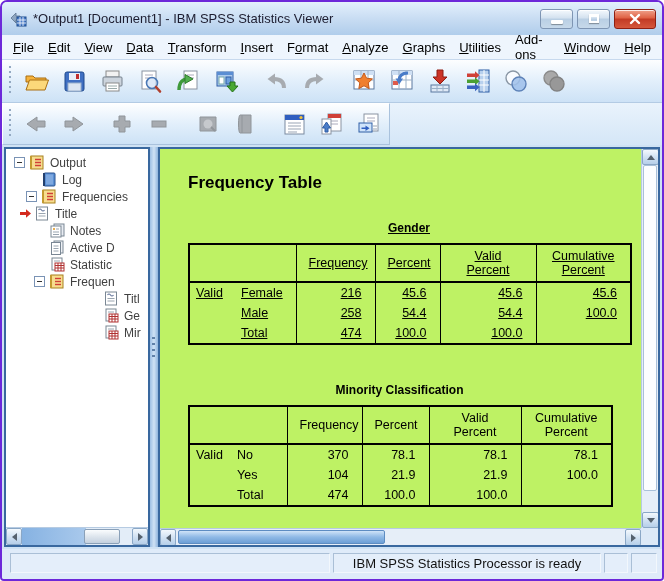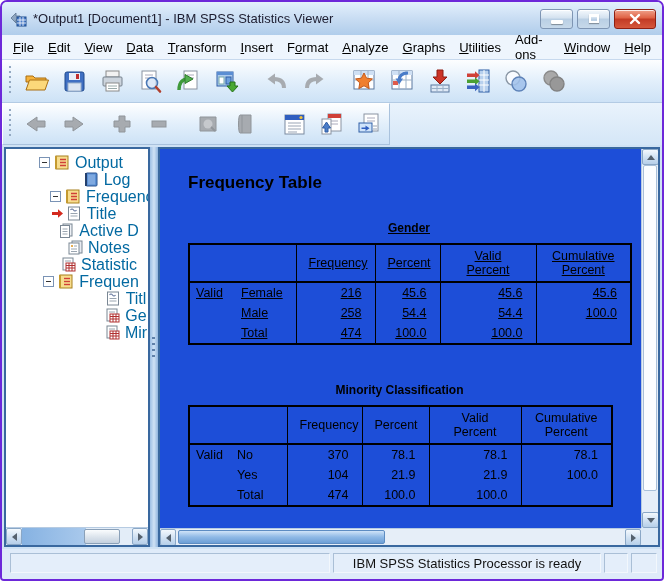--- a/index.html
+++ b/index.html
@@ -78,22 +78,22 @@
   .tbgap { width:12px; }
   
   .main { flex:1 1 auto; display:flex; padding:2px; min-height:0; }
   .treepane {
     width:146px; flex:0 0 146px;
     background:#fff;
     border:2px solid #39689f;
     display:flex; flex-direction:column; overflow:hidden;
   }
   .tree { flex:1 1 auto; overflow:hidden; padding-top:5px; }
-  .treerow { display:flex; align-items:center; height:17px; white-space:nowrap; font-size:16px; color:#0369a1;justify-content:center; }
-  .indent0 { padding-left:8px; } .indent1 { padding-left:44px; }
+  .treerow { display:flex; align-items:center; height:17px; white-space:nowrap; font-size:12px; color:#404040; }
+  .indent0 { padding-left:8px; } .indent1 { padding-left:20px; }
   .indent2 { padding-left:28px; } .indent3 { padding-left:82px; }
   .expander {
     width:11px; height:11px; flex:0 0 11px; margin-right:4px;
     border:1px solid #7a93b5; background:#fff; position:relative;
   }
   .expander::after { content:""; position:absolute; left:2px; right:2px; top:4px; height:1px; background:#333; }
   .expslot { width:15px; flex:0 0 15px; }
   .treeicon { width:16px; height:15px; flex:0 0 16px; margin-right:5px; }
   .curarrow { width:13px; height:11px; flex:0 0 13px; margin-right:2px; margin-left:-15px; }
   .treelabel { overflow:hidden; }
@@ -109,21 +109,21 @@
   }
   
   .contentpane {
     flex:1 1 auto; background:#fff;
     border:2px solid #39689f;
     display:grid;
     grid-template-columns:1fr 17px;
     grid-template-rows:1fr 17px;
     overflow:hidden;
   }
-  .canvas { background:#1d4ed8; overflow:hidden; position:relative; }
+  .canvas { background:#bef264; overflow:hidden; position:relative; }
   .doc-heading { font-size:17px; font-weight:bold; color:#000; margin:24px 0 0 28px; }
   .tblblock { margin-left:28px; }
   .tblblock.gender { margin-top:28px; width:442px;text-decoration:underline; }
   .tblblock.minority { margin-top:38px; width:423px; }
   .tbltitle { text-align:center; font-weight:bold; font-size:12px; margin-bottom:8px; }
   table.spss { border-collapse:collapse; table-layout:fixed; width:100%; font-size:12.5px; color:#000; }
   table.spss td, table.spss th { font-weight:normal; padding:3px 6px; vertical-align:middle; }
   table.spss { border:2px solid #000; }
   table.spss .colh { border-left:1px solid #000; border-bottom:2px solid #000; text-align:center; padding:4px 12px; line-height:14px;margin-top:42px; }
   table.spss .stubh { border-bottom:2px solid #000; }
@@ -453,39 +453,39 @@
             <rect x="2.5" y="1" width="11" height="13" fill="#fff" stroke="#7a8794"></rect>
             <path d="M4.5 4 q1.5 -2 3 0 t3 0" fill="none" stroke="#6a7ba0" stroke-width="1.2"></path>
             <line x1="4.5" y1="7.5" x2="11.5" y2="7.5" stroke="#9aa5b0"></line>
             <line x1="4.5" y1="10" x2="11.5" y2="10" stroke="#9aa5b0"></line>
           </svg>
           <span class="treelabel">Title</span>
         </div>
         <div class="treerow indent2">
           <span class="expslot"></span>
           <svg class="treeicon" viewBox="0 0 16 15">
-            <rect x="5" y="1" width="9" height="12" fill="#eef1f5" stroke="#7a8794"></rect>
-            <rect x="2.5" y="2.5" width="9" height="12" fill="#fff" stroke="#7a8794"></rect>
-            <line x1="4.5" y1="6" x2="9.5" y2="6" stroke="#9aa5b0"></line>
-            <line x1="4.5" y1="8.5" x2="9.5" y2="8.5" stroke="#9aa5b0"></line>
-            <line x1="4.5" y1="11" x2="9.5" y2="11" stroke="#9aa5b0"></line>
-          </svg>
-          <span class="treelabel">Active D</span>
-        </div>
-        <div class="treerow indent2">
-          <span class="expslot"></span>
-          <svg class="treeicon" viewBox="0 0 16 15">
             <rect x="5" y="1" width="10" height="12" fill="#e8ecf2" stroke="#7a8794"></rect>
             <rect x="2" y="3" width="10" height="11" fill="#fff" stroke="#7a8794"></rect>
             <circle cx="5" cy="6" r="1.1" fill="#e09a28"></circle>
             <line x1="7" y1="6" x2="10" y2="6" stroke="#9aa5b0"></line>
             <line x1="4" y1="9" x2="10" y2="9" stroke="#9aa5b0"></line>
             <line x1="4" y1="11.5" x2="10" y2="11.5" stroke="#9aa5b0"></line>
           </svg>
           <span class="treelabel">Notes</span>
+        </div>
+        <div class="treerow indent2">
+          <span class="expslot"></span>
+          <svg class="treeicon" viewBox="0 0 16 15">
+            <rect x="5" y="1" width="9" height="12" fill="#eef1f5" stroke="#7a8794"></rect>
+            <rect x="2.5" y="2.5" width="9" height="12" fill="#fff" stroke="#7a8794"></rect>
+            <line x1="4.5" y1="6" x2="9.5" y2="6" stroke="#9aa5b0"></line>
+            <line x1="4.5" y1="8.5" x2="9.5" y2="8.5" stroke="#9aa5b0"></line>
+            <line x1="4.5" y1="11" x2="9.5" y2="11" stroke="#9aa5b0"></line>
+          </svg>
+          <span class="treelabel">Active D</span>
         </div>
         <div class="treerow indent2">
           <span class="expslot"></span>
           <svg class="treeicon" viewBox="0 0 16 15">
             <rect x="3" y="1" width="10" height="12" fill="#fff" stroke="#7a8794"></rect>
             <line x1="5" y1="4" x2="11" y2="4" stroke="#9aa5b0"></line>
             <rect x="6" y="6" width="9" height="8" fill="#fff" stroke="#b03030"></rect>
             <line x1="6" y1="8.5" x2="15" y2="8.5" stroke="#b03030"></line>
             <line x1="6" y1="11" x2="15" y2="11" stroke="#b03030"></line>
             <line x1="9" y1="6" x2="9" y2="14" stroke="#b03030"></line>

